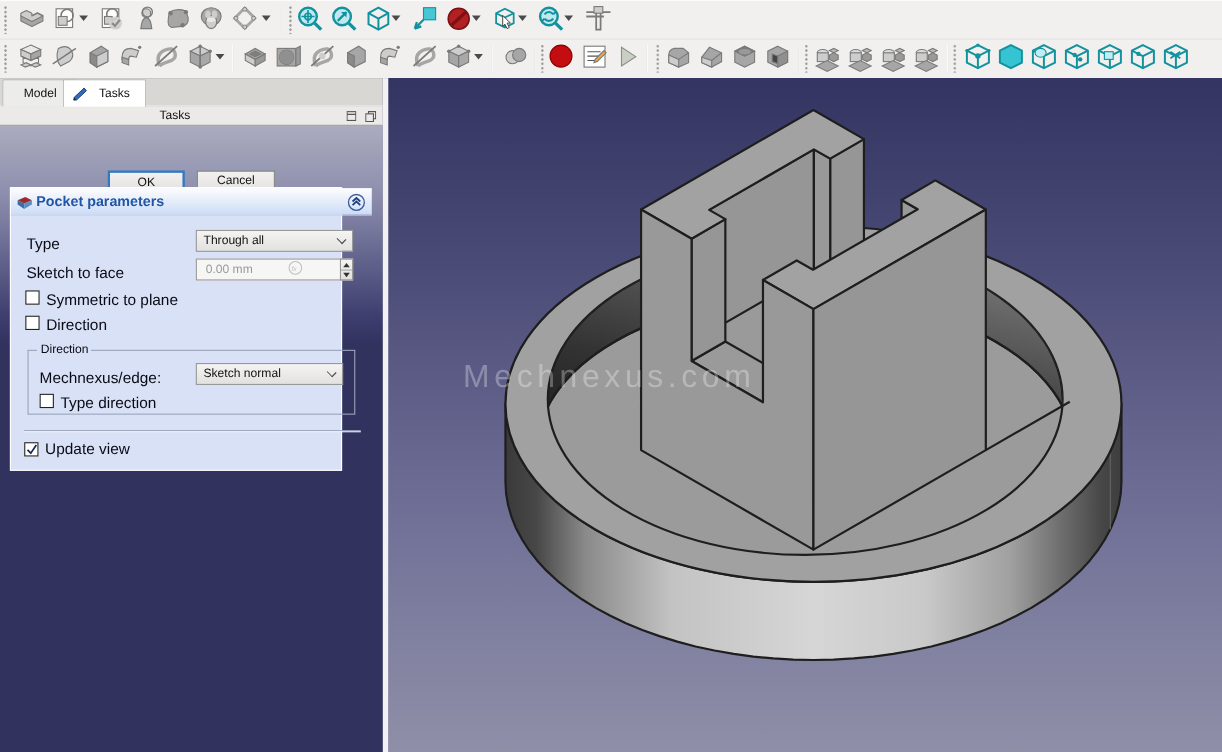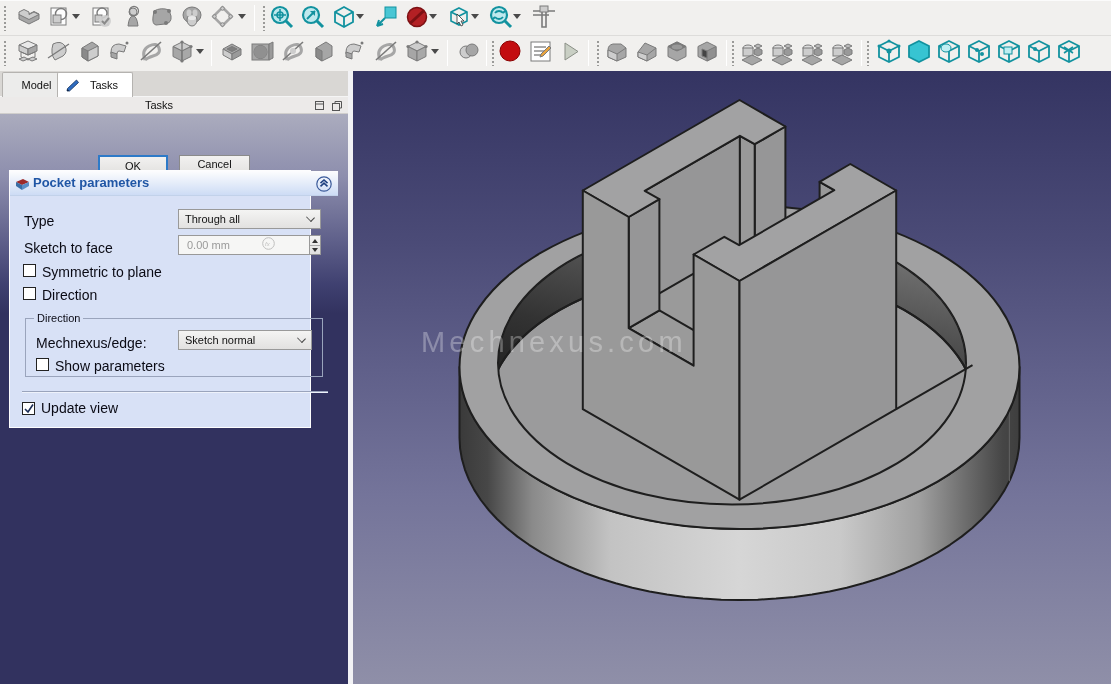--- a/index.html
+++ b/index.html
@@ -416,21 +416,21 @@
         <div class="cb" style="left:13px; top:93px;"></div>
         <label class="fl" style="left:32px; top:93px;">Symmetric to plane</label>
         <div class="cb" style="left:13px; top:116px;"></div>
         <label class="fl" style="left:32px; top:116px;">Direction</label>
         <fieldset style="position:absolute; left:15px; top:141px; width:298px; height:65px; border:1px solid #9aa4bc; background:transparent;">
           <legend style="font-size:11px; color:#0a0a14; margin-left:8px; padding:0 3px;">Direction</legend>
         </fieldset>
         <label class="fl" style="left:26px; top:164px;">Mechnexus/edge:</label>
         <div class="dd" style="left:168px; top:159px; width:134px;">Sketch normal<div class="ch"></div></div>
         <div class="cb" style="left:26px; top:187px;"></div>
-        <label class="fl" style="left:45px; top:187px;">Show parameters</label>
+        <label class="fl" style="left:45px; top:187px;">Type direction</label>
         <div style="position:absolute; left:12px; top:220px; width:306px; border-top:1px solid #9aa4bc; border-bottom:1px solid #eef2fb;"></div>
         <div class="cb" style="left:12px; top:231px;"></div>
         <svg width="12" height="12" viewBox="0 0 12 12" style="position:absolute; left:13px; top:232px;">
             <path d="M2 6 L5 9 L10 1.5" fill="none" stroke="#1a2c56" stroke-width="1.6"></path>
           </svg>
         <label class="fl" style="left:31px; top:229px;">Update view</label>
       </div>
     </div>
   </div>
   <div id="splitter" style="position:absolute; left:348px; top:0; width:5px; height:613px; background:#f2f2f5;"></div>

